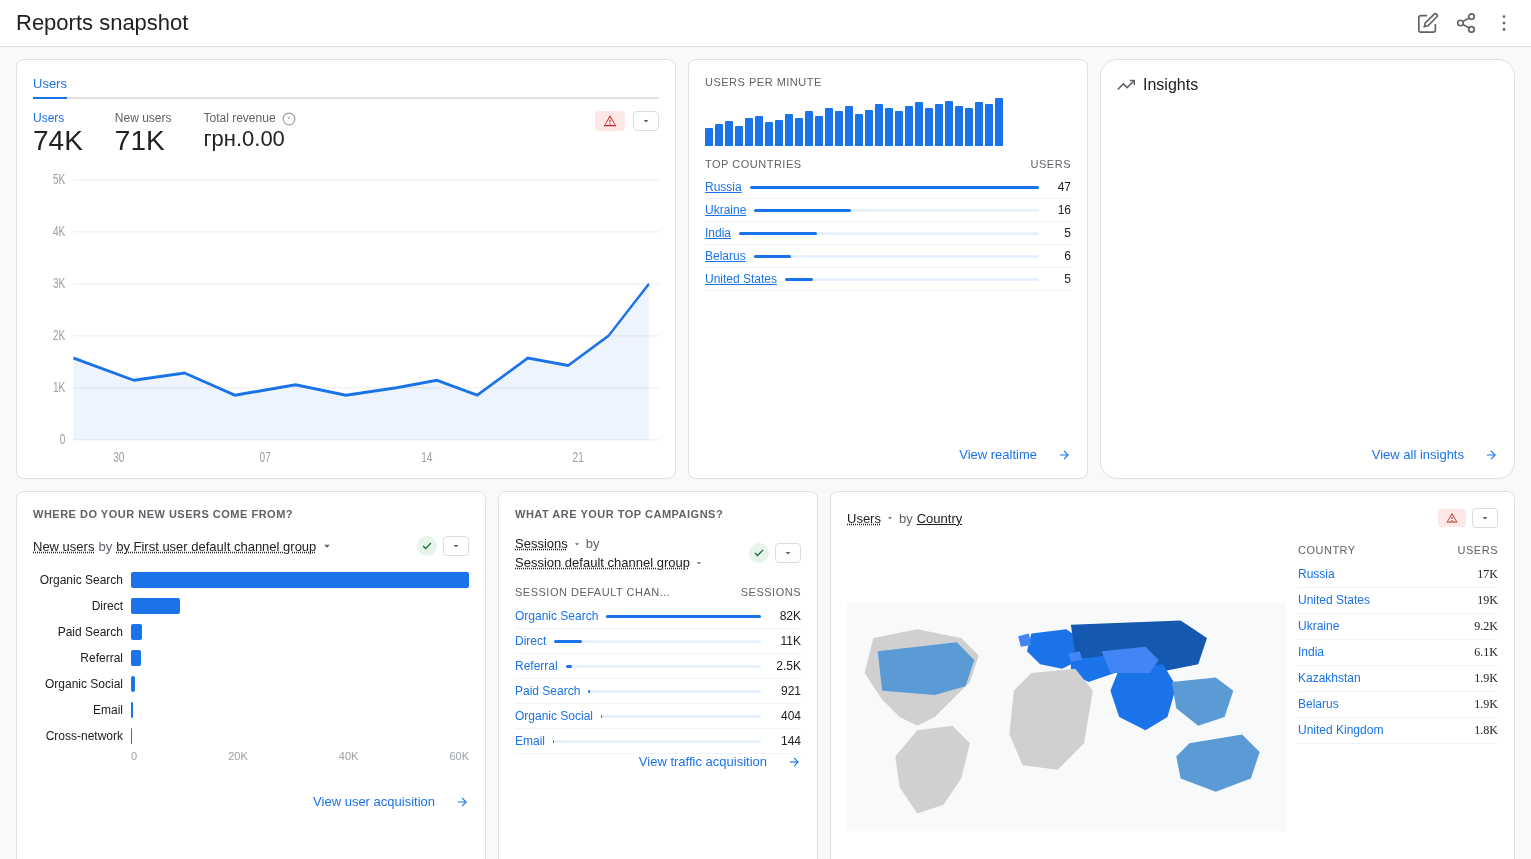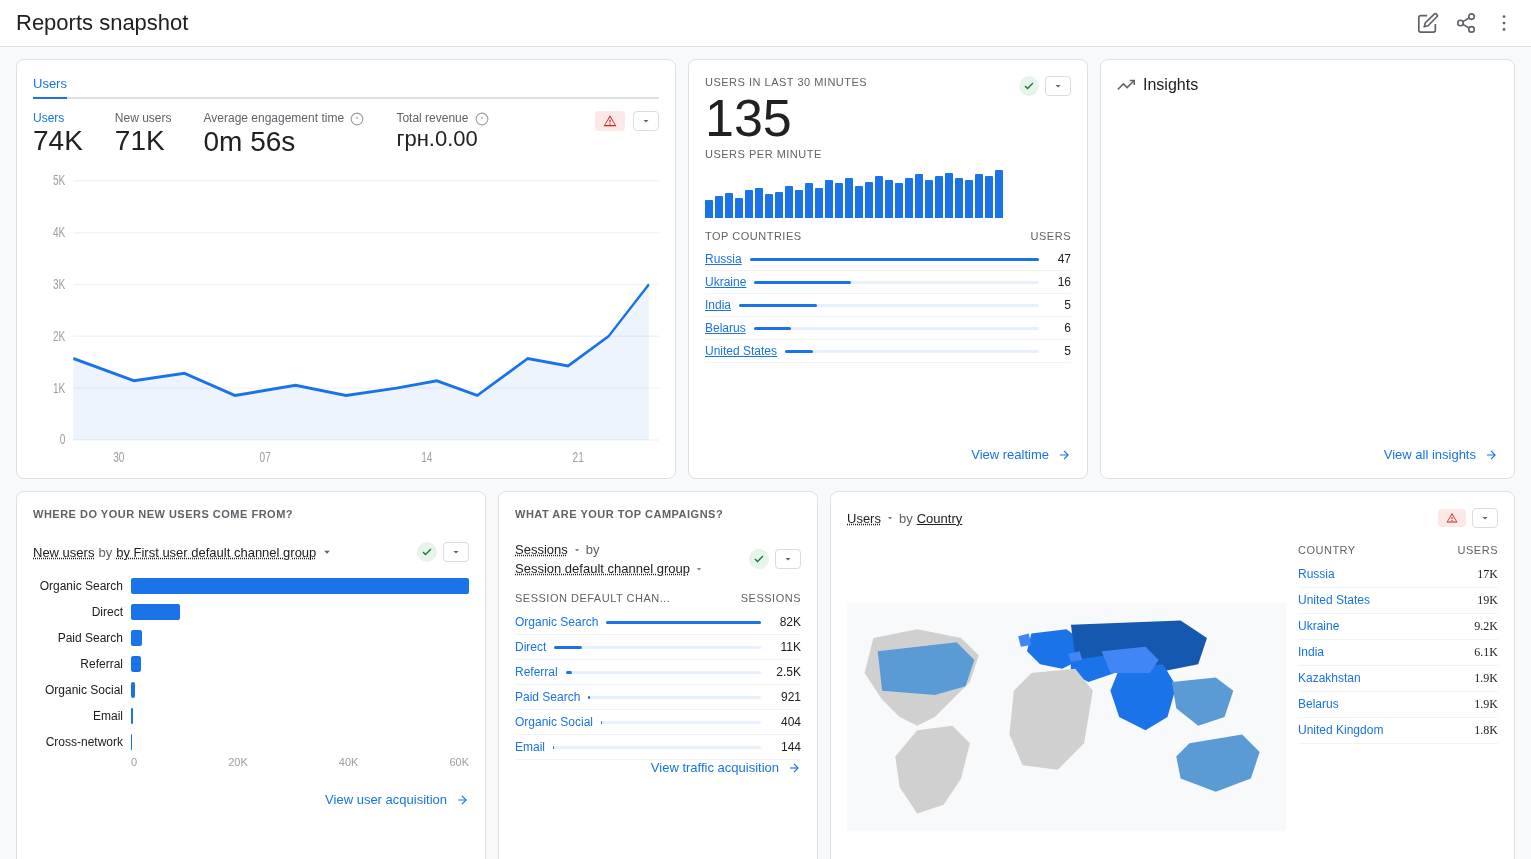--- a/index.html
+++ b/index.html
@@ -12,21 +12,21 @@
     .dashboard { padding: 12px 16px; display: flex; flex-direction: column; gap: 12px; }
     
     .row1 { display: flex; gap: 12px; height: 420px; }
     .row2 { display: flex; gap: 12px; height: 380px; }
     
     .card { background: #fff; border-radius: 8px; border: 1px solid #e0e0e0; padding: 16px; overflow: hidden; }
     
     
     .card-main { flex: 0 0 660px; display: flex; flex-direction: column; }
     .card-realtime { flex: 0 0 400px; display: flex; flex-direction: column; }
-    .card-insights { flex: 1; display: flex; flex-direction: column; }
+    .card-insights { flex: 1; display: flex; flex-direction: column; border-radius: 17px; }
     
     
     .metrics-row { display: flex; gap: 32px; align-items: flex-start; margin-bottom: 8px; }
     .metric-item { display: flex; flex-direction: column; }
     .metric-label { font-size: 12px; color: #1a73e8; font-weight: 500; }
     .metric-label-gray { font-size: 12px; color: #5f6368; }
     .metric-value { font-size: 28px; font-weight: 400; color: #202124; }
     .metric-value-md { font-size: 22px; font-weight: 400; color: #202124; }
     .metric-badge { display: flex; align-items: center; gap: 8px; margin-left: auto; }
     .badge-warning { background: #fce8e6; border-radius: 4px; padding: 3px 8px; display: flex; align-items: center; gap: 4px; font-size: 12px; color: #c5221f; }
@@ -42,38 +42,38 @@
     .realtime-sub { font-size: 11px; color: #5f6368; text-transform: uppercase; letter-spacing: 0.5px; margin-bottom: 8px; }
     .bar-chart-mini { display: flex; align-items: flex-end; gap: 2px; height: 50px; margin-bottom: 12px; }
     .bar-mini { background: #1a73e8; width: 8px; min-height: 4px; border-radius: 1px 1px 0 0; }
     .countries-table { width: 100%; }
     .countries-header { display: flex; justify-content: space-between; font-size: 11px; color: #5f6368; text-transform: uppercase; letter-spacing: 0.5px; margin-bottom: 6px; font-weight: 500; }
     .country-row { display: flex; justify-content: space-between; align-items: center; padding: 4px 0; border-bottom: 1px solid #f1f3f4; }
     .country-name { font-size: 12px; color: #1a73e8; text-decoration: underline; cursor: pointer; }
     .country-bar-wrap { flex: 1; margin: 0 8px; height: 3px; background: #e8f0fe; border-radius: 2px; }
     .country-bar { height: 3px; background: #1a73e8; border-radius: 2px; }
     .country-val { font-size: 12px; color: #202124; min-width: 24px; text-align: right; }
-    .view-link { margin-top: auto; text-align: center; font-size: 13px; color: #1a73e8; cursor: pointer; display: flex; align-items: center; justify-content: flex-end; gap: 8px; text-decoration: none; }
+    .view-link { margin-top: auto; text-align: center; font-size: 13px; color: #1a73e8; cursor: pointer; display: flex; align-items: center; justify-content: flex-end; gap: 20px; text-decoration: none; }
     
     
     .insights-header { display: flex; align-items: center; gap: 8px; margin-bottom: 16px; }
     .insights-title { font-size: 16px; font-weight: 500; color: #202124; }
     .insights-body { display: flex; flex-direction: column; align-items: center; justify-content: center; flex: 1; text-align: center; padding: 20px; }
     .insights-heading { font-size: 14px; font-weight: 500; color: #202124; margin-bottom: 8px; }
     .insights-text { font-size: 13px; color: #5f6368; line-height: 1.5; }
     .insights-text a { color: #1a73e8; }
     .create-btn { margin-top: 16px; background: #1a73e8; color: #fff; border: none; border-radius: 4px; padding: 8px 28px; font-size: 14px; cursor: pointer; }
     .insights-footer { margin-top: auto; text-align: right; }
     
     
     .card-acquisition { flex: 0 0 470px; }
     .card-campaigns { flex: 0 0 320px; }
     .card-geo { flex: 1; }
     
-    .section-title { font-size: 11px; color: #5f6368; text-transform: uppercase; letter-spacing: 0.5px; font-weight: 600; margin-bottom: 22px; }
+    .section-title { font-size: 11px; color: #5f6368; text-transform: uppercase; letter-spacing: 0.5px; font-weight: 600; margin-bottom: 16px; }
     .filter-row { display: flex; align-items: center; gap: 8px; margin-bottom: 16px; justify-content: space-between; }
     .badge-success { background: #e6f4ea; border-radius: 50%; width: 20px; height: 20px; display: flex; align-items: center; justify-content: center; }
     
     
     .hbar-chart { display: flex; flex-direction: column; gap: 10px; flex: 1; }
     .hbar-row { display: flex; align-items: center; gap: 8px; }
     .hbar-label { font-size: 12px; color: #202124; width: 90px; text-align: right; flex-shrink: 0; }
     .hbar-track { flex: 1; height: 16px; background: transparent; position: relative; }
     .hbar-fill { height: 16px; background: #1a73e8; border-radius: 2px; }
     .hbar-axis { display: flex; justify-content: space-between; font-size: 11px; color: #9aa0a6; margin-top: 6px; margin-left: 98px; }
@@ -135,31 +135,20 @@
         <div class="metric-item">
           <span class="metric-label">Users</span>
           <span class="metric-value">74K</span>
         </div>
         <div class="metric-item">
           <span class="metric-label-gray">New users</span>
           <span class="metric-value">71K</span>
         </div>
         <div class="metric-item">
           <span class="metric-label-gray">
-            <span>Average engagement time</span>
-            <svg width="14" height="14" viewBox="0 0 24 24" fill="none" stroke="#9aa0a6" stroke-width="2" style="margin-left:3px;vertical-align:middle">
-                <circle cx="12" cy="12" r="10"></circle>
-                <line x1="12" y1="8" x2="12" y2="12"></line>
-                <line x1="12" y1="16" x2="12.01" y2="16"></line>
-              </svg>
-          </span>
-          <span class="metric-value">0m 56s</span>
-        </div>
-        <div class="metric-item">
-          <span class="metric-label-gray">
             <span>Total revenue</span>
             <svg width="14" height="14" viewBox="0 0 24 24" fill="none" stroke="#9aa0a6" stroke-width="2" style="margin-left:3px;vertical-align:middle">
                 <circle cx="12" cy="12" r="10"></circle>
                 <line x1="12" y1="8" x2="12" y2="12"></line>
                 <line x1="12" y1="16" x2="12.01" y2="16"></line>
               </svg>
           </span>
           <span class="metric-value-md">грн.0.00</span>
         </div>
         <div class="metric-badge">
@@ -201,38 +190,20 @@
           <text x="85" y="210" font-size="10" fill="#9aa0a6" text-anchor="middle">Apr</text>
           <text x="230" y="200" font-size="10" fill="#9aa0a6" text-anchor="middle">07</text>
           <text x="230" y="210" font-size="10" fill="#9aa0a6" text-anchor="middle">May</text>
           <text x="390" y="200" font-size="10" fill="#9aa0a6" text-anchor="middle">14</text>
           <text x="540" y="200" font-size="10" fill="#9aa0a6" text-anchor="middle">21</text>
         </svg>
       </div>
     </div>
 
     <div class="card card-realtime">
-      <div class="realtime-header">
-        <div>
-          <div class="realtime-title">USERS IN LAST 30 MINUTES</div>
-          <div class="realtime-number">135</div>
-        </div>
-        <div style="display:flex;align-items:center;gap:6px;">
-          <div class="badge-success">
-            <svg width="12" height="12" viewBox="0 0 24 24" fill="none" stroke="#137333" stroke-width="2.5">
-                <polyline points="20 6 9 17 4 12"></polyline>
-              </svg>
-          </div>
-          <button class="dropdown-btn">
-            <svg width="12" height="12" viewBox="0 0 24 24" fill="#5f6368">
-                <path d="M7 10l5 5 5-5z"></path>
-              </svg>
-          </button>
-        </div>
-      </div>
       <div class="realtime-sub">USERS PER MINUTE</div>
 
       <div class="bar-chart-mini" id="minibar-container">
           <div class="bar-mini" style="height: 18px;"></div>
           <div class="bar-mini" style="height: 22px;"></div>
           <div class="bar-mini" style="height: 25px;"></div>
           <div class="bar-mini" style="height: 20px;"></div>
           <div class="bar-mini" style="height: 28px;"></div>
           <div class="bar-mini" style="height: 30px;"></div>
           <div class="bar-mini" style="height: 24px;"></div>
@@ -403,21 +374,21 @@
       <div class="hbar-fill" style="width:0.3225806451612903%"></div>
     </div>
   </div>
         </div>
       <div class="hbar-axis" id="hbar-axis">
           <span>0</span>
           <span>20K</span>
           <span>40K</span>
           <span>60K</span>
         </div>
-      <a class="view-link" style="margin-top:24px;">
+      <a class="view-link" style="margin-top:32px;">
         <span>View user acquisition</span>
         <svg width="14" height="14" viewBox="0 0 24 24" fill="none" stroke="#1a73e8" stroke-width="2">
             <line x1="5" y1="12" x2="19" y2="12"></line>
             <polyline points="12 5 19 12 12 19"></polyline>
           </svg>
       </a>
     </div>
 
     <div class="card card-campaigns">
       <div class="section-title">WHAT ARE YOUR TOP CAMPAIGNS?</div>

